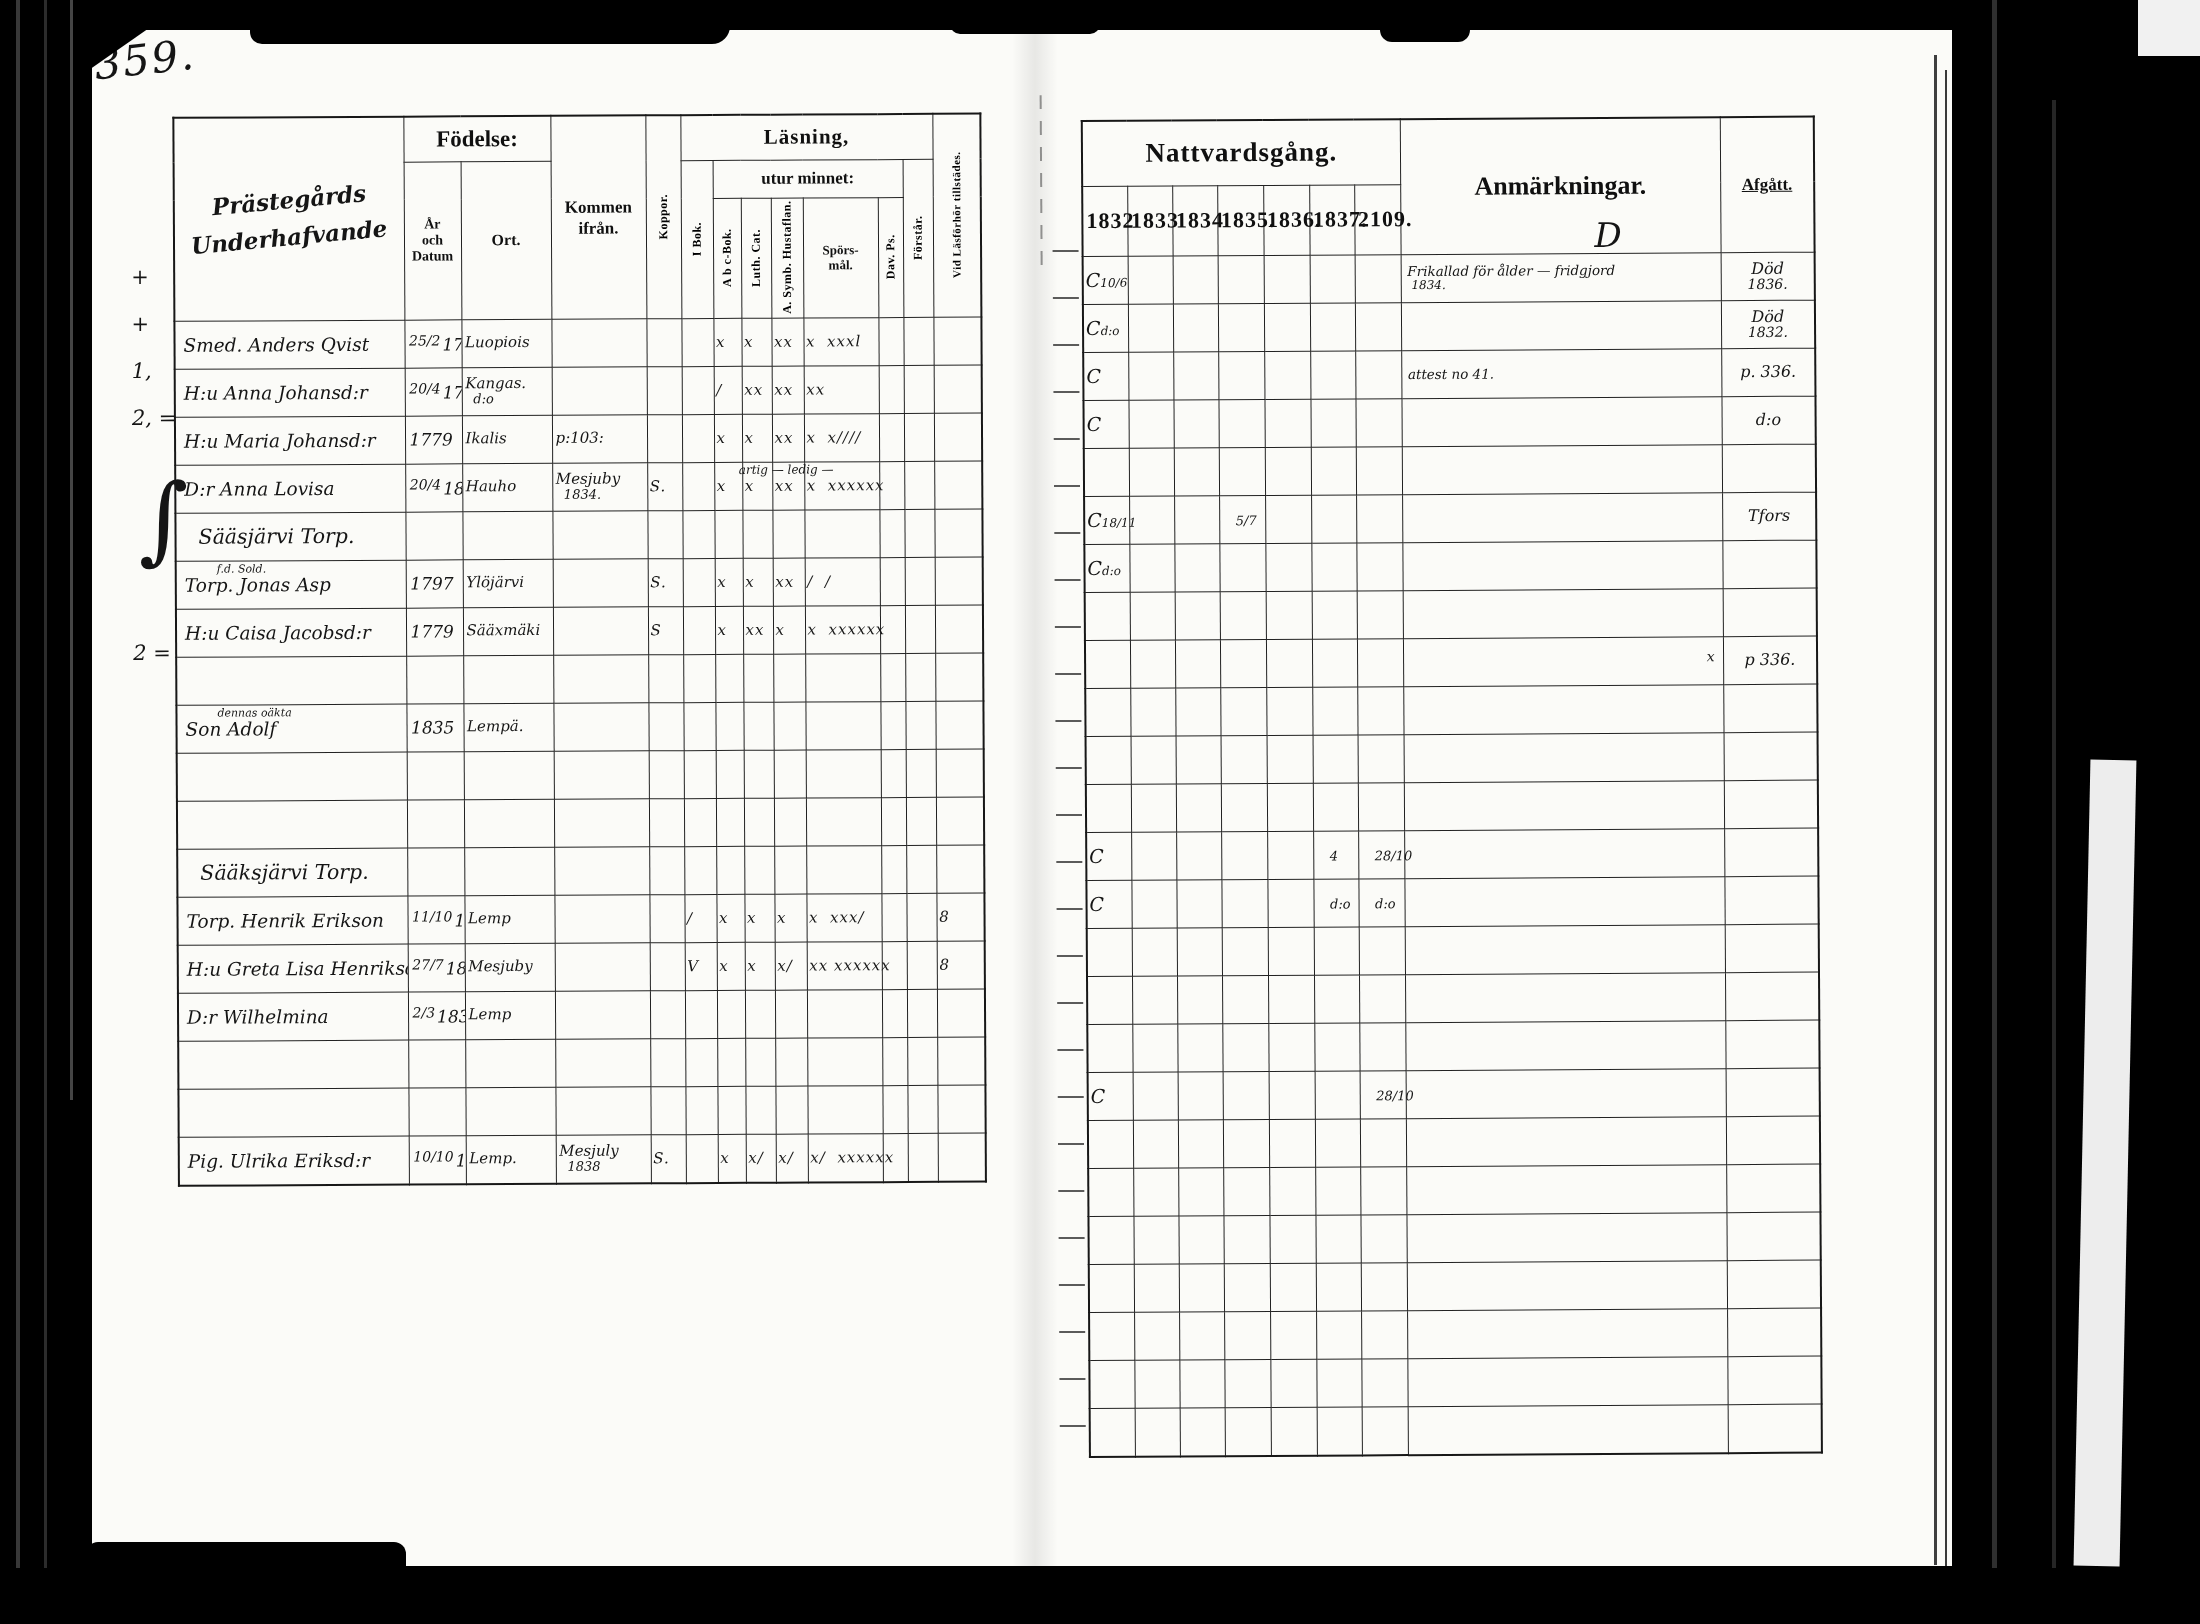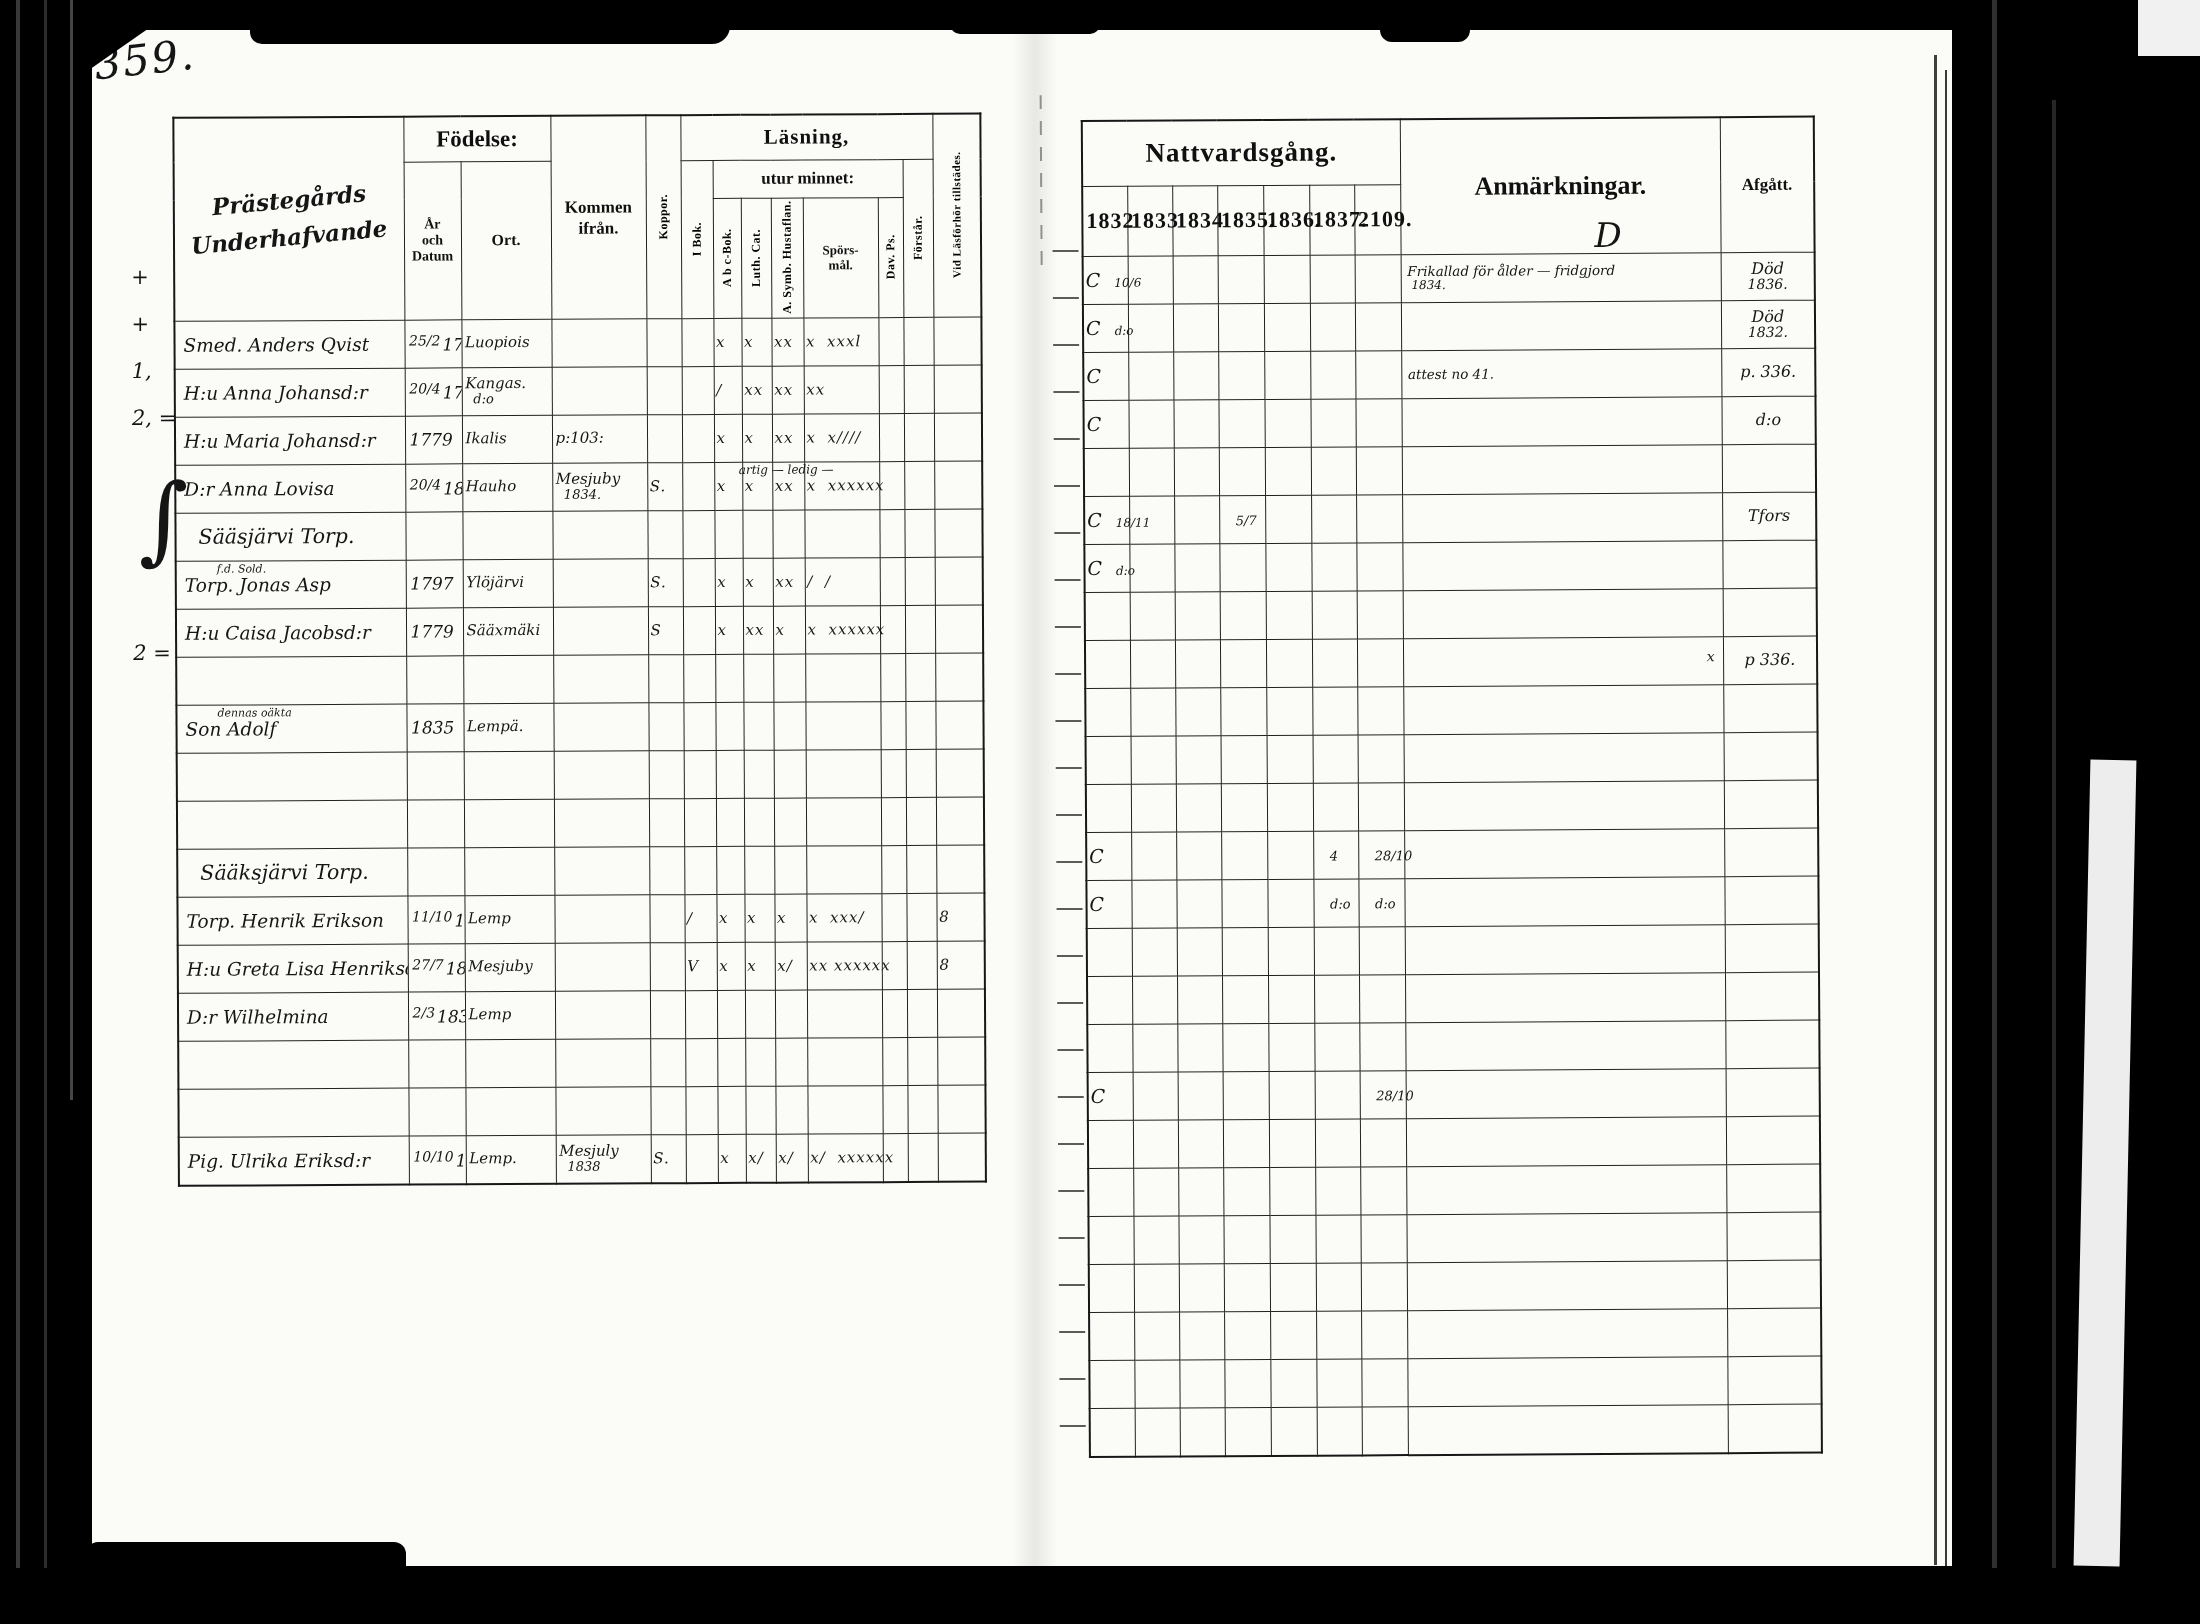--- a/index.html
+++ b/index.html
@@ -26,41 +26,41 @@
   .ar-h{font-size:14px;white-space:pre-line;font-weight:bold;line-height:1.15;}
   .ort-h{font-size:16px;}
   .lasning-h{font-size:21px;letter-spacing:1px;}
   .utur-h{font-size:17px;}
   .spors-h{font-size:13px;white-space:pre-line;line-height:1.2;margin-left:31px;}
   .rot{writing-mode:vertical-rl;transform:rotate(180deg);font-size:12px;font-weight:bold;
        text-align:center;padding:3px 0;line-height:1.05;letter-spacing:.5px;}
   .vid-h{font-size:11px;}
   .natt-h{font-size:27px;letter-spacing:1px;}
   .anm-h{font-size:26px;}
-  .afg-h{font-size:17px;}
+  .afg-h{font-size:17px;text-decoration:underline;}
   .year-h{font-size:22px;letter-spacing:1px;}
 
   
   td{height:47px;}
   .c-name{position:relative;text-align:left;padding-left:8px;overflow:hidden;}
   .nm{font-size:18.5px;white-space:nowrap;}
   .nm.heading{font-size:20.5px;margin-left:14px;}
   .above{position:absolute;top:1px;left:40px;font-size:11px;white-space:nowrap;}
   .c-date{text-align:left;padding-left:4px;white-space:nowrap;overflow:hidden;}
   .frac-sm{font-size:14px;vertical-align:5px;margin-right:2px;}
   .yr{font-size:17px;}
   .c-two{text-align:left;overflow:hidden;line-height:1.05;}
   .l1{font-size:15px;white-space:nowrap;}
   .l2{font-size:13px;margin-left:8px;white-space:nowrap;}
   .c-mark{text-align:left;padding-left:2px;position:relative;overflow:visible;}
   .mk{font-family:"DejaVu Serif",serif;font-style:italic;font-size:15px;letter-spacing:1px;
       white-space:pre;color:#161616;}
   .spors-note{position:absolute;top:0px;left:-66px;font-size:12px;white-space:nowrap;}
   .c-year{text-align:left;padding-left:2px;overflow:visible;white-space:nowrap;}
-  .cm{font-size:19px;} .fr{font-size:12px;margin-left:14px;text-align:right;} .fr-only{font-size:13px;margin-left:14px;}
+  .cm{font-size:19px;} .fr{font-size:12px;margin-left:0;text-align:right;} .fr-only{font-size:13px;margin-left:14px;}
   .c-anm{text-align:left;overflow:hidden;line-height:1.1;padding-left:6px;position:relative;}
   .anm1{font-size:13.5px;white-space:nowrap;} .anm2{font-size:12px;margin-left:4px;}
   .anm-right{position:absolute;right:8px;top:12px;font-size:14px;}
   .c-afg{text-align:center;overflow:hidden;line-height:1.1;margin-top:40px;}
   .afg1{font-size:16px;white-space:nowrap;} .afg2{font-size:14px;white-space:nowrap;}
 
   
   #page-number{position:absolute;left:98px;top:30px;font-size:42px;letter-spacing:2px;
                transform:rotate(-6deg);}
   .mmark{position:absolute;font-family:"DejaVu Serif",serif;font-style:italic;font-size:21px;

